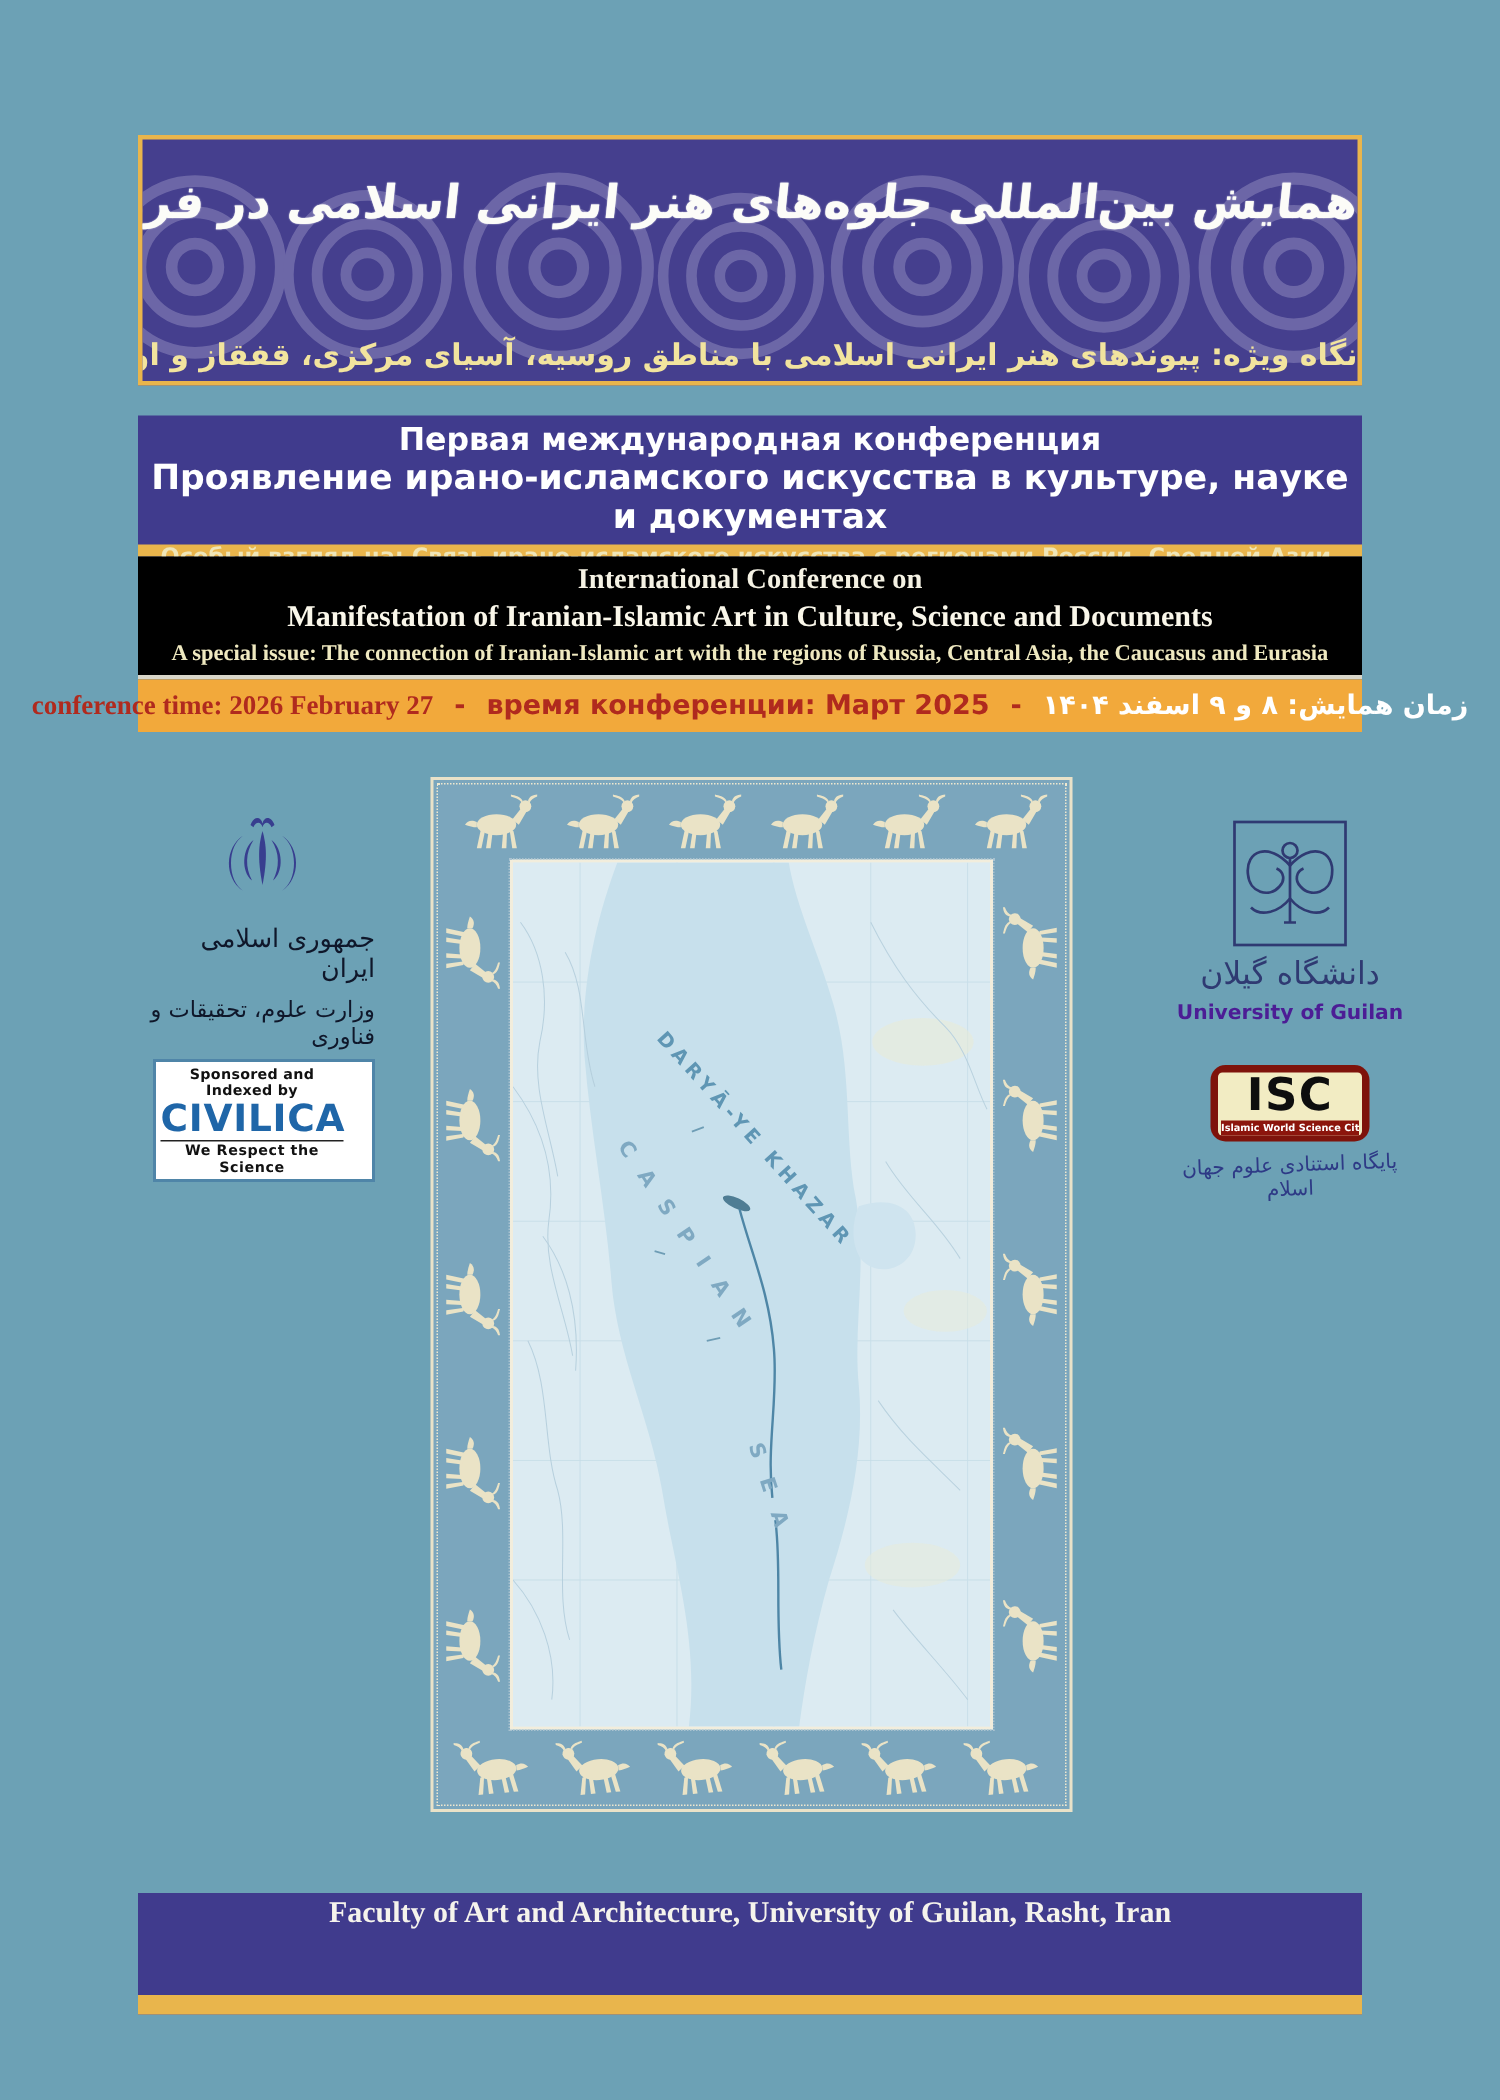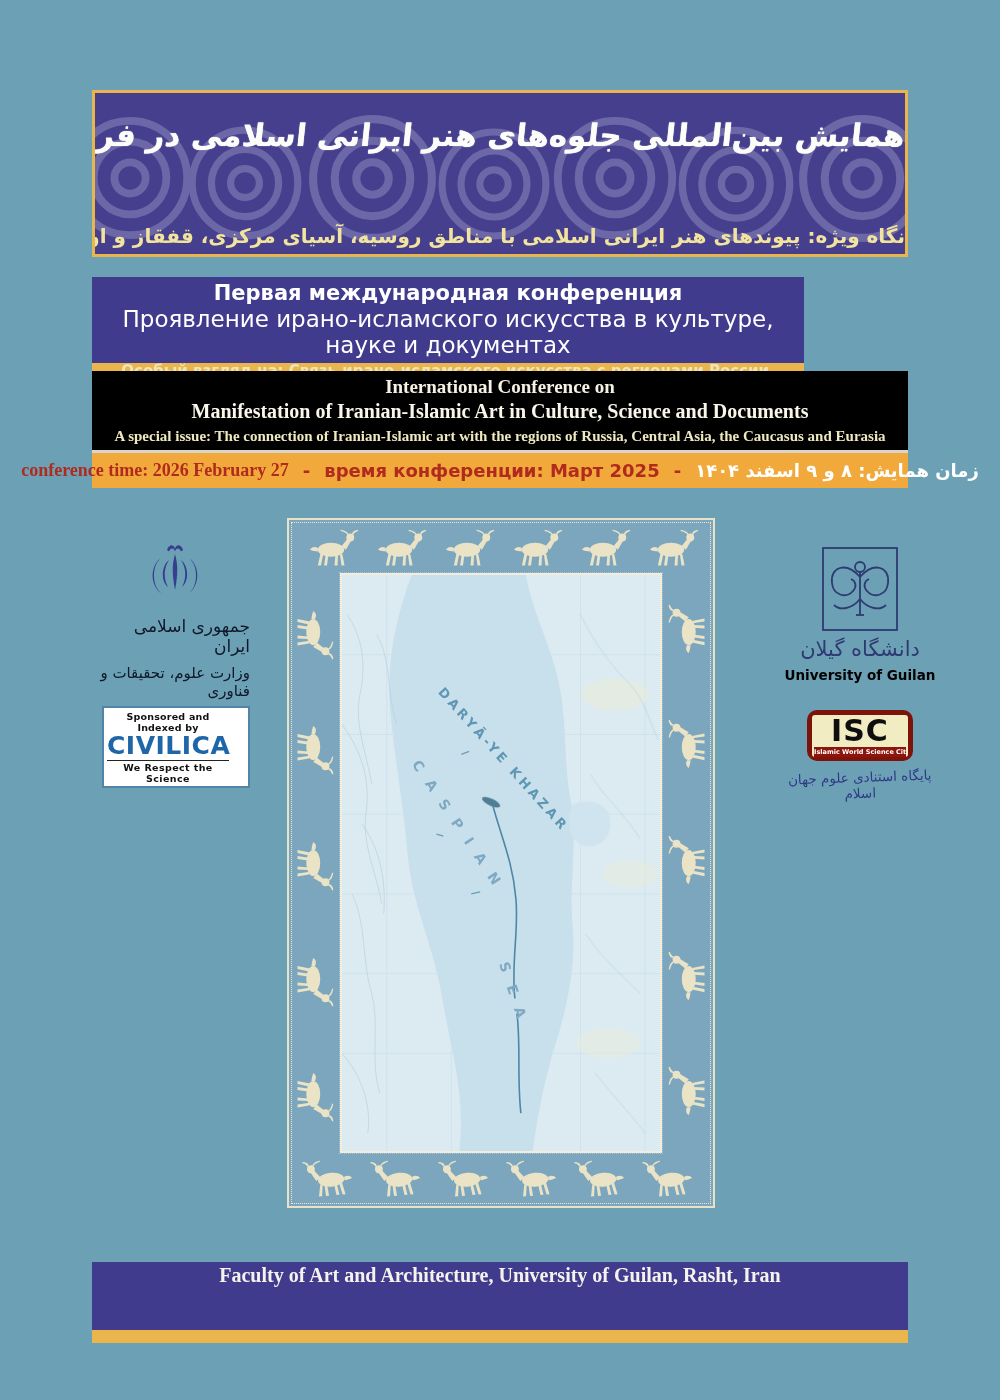--- a/index.html
+++ b/index.html
@@ -19,25 +19,25 @@
     position:absolute;left:0;top:24px;width:100%;text-align:center;
     direction:rtl;color:#FCFCF8;font-size:31px;font-weight:bold;
     white-space:nowrap;transform:skewX(-6deg);text-shadow:0 0 1px #fff;
   }
   #subtitle-fa{
     position:absolute;left:0;bottom:6px;width:100%;text-align:center;
     direction:rtl;color:#F2E49E;font-size:20px;font-weight:bold;white-space:nowrap;
   }
   
   #ru-block{
-    left:92px;top:277px;width:712px;height:86px;background:#403B8D;
+    left:92px;top:277px;width:816px;height:86px;background:#403B8D;
     border-bottom:8px solid #E9B54C;text-align:center;color:#FFFFFF;
   }
   #ru-line1{font-size:21px;font-weight:600;padding-top:4px;}
-  #ru-line2{font-size:23px;font-weight:400;margin-top:1px;}
+  #ru-line2{font-size:23px;font-weight:700;margin-top:1px;}
   #ru-line3{font-size:15px;font-weight:bold;color:#EFE6B8;margin-top:4px;}
   
   #en-block{
     left:92px;top:371px;width:816px;height:79px;background:#000000;
     border-bottom:3px solid #D9D6C9;text-align:center;
     font-family:"Liberation Serif",serif;
   }
   #en-line1{font-size:19px;font-weight:bold;color:#F5F2E4;padding-top:5px;}
   #en-line2{font-size:20px;font-weight:bold;color:#FAF7EA;margin-top:2px;}
   #en-line3{font-size:15px;font-weight:bold;color:#EFE9C0;margin-top:5px;}
@@ -59,21 +59,21 @@
     left:102px;top:706px;width:122px;background:#FFFFFF;
     border:2px solid #4F85A8;text-align:center;padding:3px 19px 2px 3px;
   }
   #civilica-top{font-size:9.5px;font-weight:bold;color:#111;letter-spacing:.2px;}
   #civilica-name{font-size:25px;font-weight:bold;color:#1F66A8;line-height:1.02;letter-spacing:.5px;}
   #civilica-bottom{font-size:9.5px;font-weight:bold;color:#111;border-top:1.5px solid #222;margin-top:1px;padding-top:1px;letter-spacing:.4px;}
   
   #guilan-group{left:760px;top:545px;width:200px;text-align:center;color:#2F3A72;}
   #guilan-logo{width:80px;height:88px;margin:0 auto;display:block;}
   #guilan-fa{font-size:21px;margin-top:4px;direction:rtl;}
-  #guilan-en{font-size:13.5px;font-weight:bold;margin-top:6px;color:#000000;}
+  #guilan-en{font-size:13.5px;font-weight:bold;margin-top:6px;color:#4c1d95;}
   #isc-group{left:775px;top:710px;width:170px;text-align:center;}
   #isc-box{
     width:96px;margin:0 auto;background:#7E130B;border-radius:10px;padding:5px 5px 4px 5px;
   }
   #isc-inner{background:#F2ECC3;border-radius:3px;padding:1px 2px 0 2px;}
   #isc-acronym{font-size:30px;font-weight:bold;color:#0E0E0E;line-height:1;letter-spacing:1px;}
   #isc-band{background:#8C150C;color:#FFFFFF;font-size:6.5px;font-weight:bold;margin-top:1px;padding:1px 0;white-space:nowrap;overflow:hidden;}
   #isc-fa{font-size:13.5px;color:#2E3A86;margin-top:8px;direction:rtl;transform:rotate(-2deg);}
   
   #map-frame{

